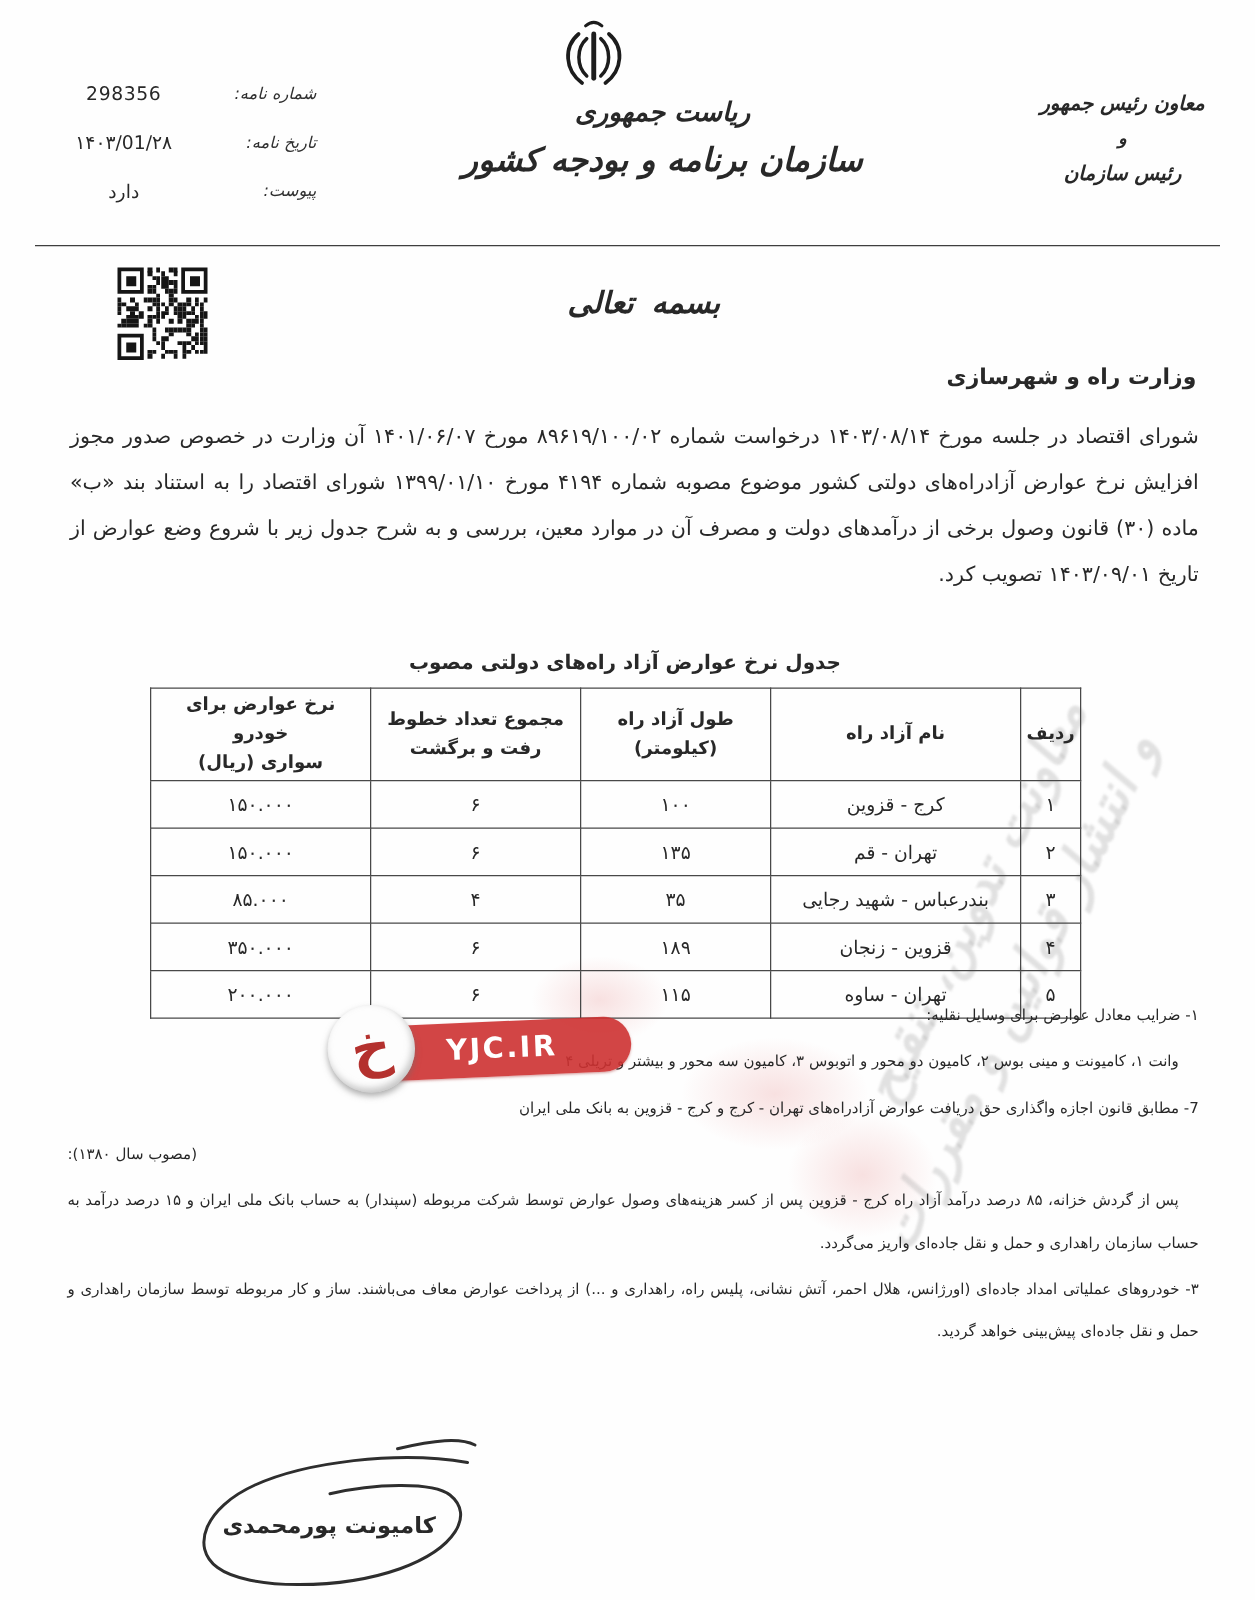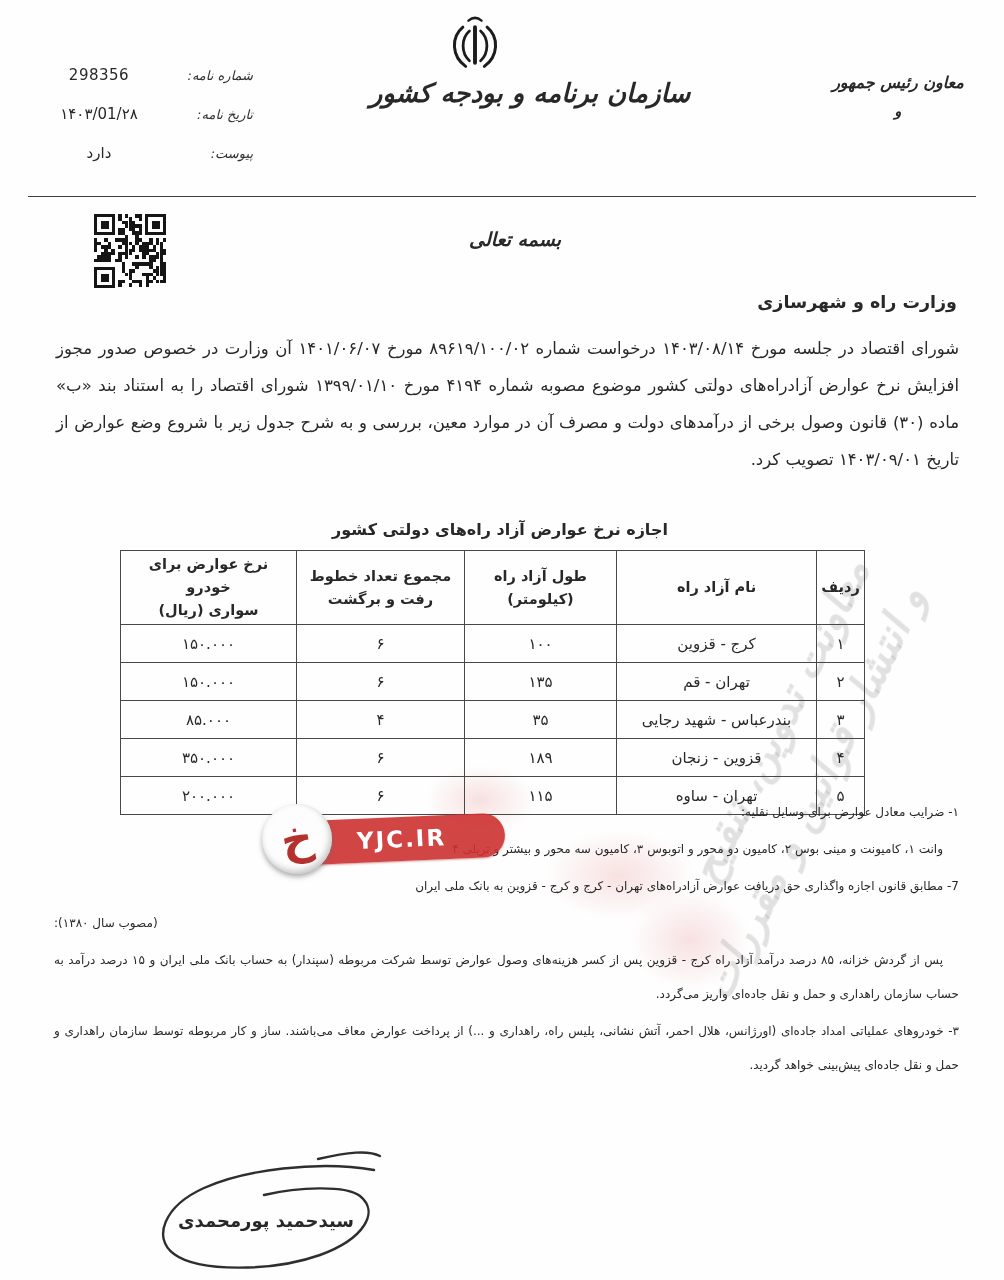--- a/index.html
+++ b/index.html
@@ -27,21 +27,21 @@
   .header-rule{left:28px;top:196px;width:948px;border-top:1.8px solid #3e3e3e;height:0;}
 
   
   .qr{left:94px;top:214px;width:72px;height:74px;}
   .qr-mods{position:absolute;inset:0;}
   .qr-mods i{position:absolute;width:3.4px;height:3.5px;background:#151515;}
   .finder{position:absolute;width:21px;height:21px;border:3.2px solid #151515;box-sizing:border-box;}
   .finder::before{content:"";position:absolute;left:3.5px;top:3.5px;width:8px;height:8px;background:#151515;}
   .finder.tl{left:0;top:0;} .finder.tr{right:0;top:0;} .finder.bl{left:0;bottom:0;}
 
-  .besmellah{left:415px;top:228px;width:200px;text-align:center;font-size:19px;font-style:italic;font-weight:bold;}
+  .besmellah{left:415px;top:228px;width:200px;text-align:center;font-size:24px;font-style:italic;font-weight:bold;font-family:Liberation Mono, monospace;}
 
   
   .recipient{right:47px;top:292px;font-size:17.5px;font-weight:bold;}
   .body-par{right:45px;top:330px;width:903px;font-size:16.5px;line-height:37px;text-align:justify;}
 
   .table-title{left:0;top:520px;width:1000px;text-align:center;font-size:16px;font-weight:bold;}
 
   .toll-table{left:120px;top:550px;border-collapse:collapse;table-layout:fixed;width:744px;z-index:2;}
   .toll-table th,.toll-table td{
     border:1.7px solid #484848;text-align:center;vertical-align:middle;
@@ -113,26 +113,28 @@
         <path d="M23 9 Q30 3 37 9" stroke-width="2.6"></path>
         <path d="M24 20 C15 28 15 44 24 52" stroke-width="3"></path>
         <path d="M36 20 C45 28 45 44 36 52" stroke-width="3"></path>
         <path d="M17 16 C4 27 5 47 20 58" stroke-width="3.2"></path>
         <path d="M43 16 C56 27 55 47 40 58" stroke-width="3.2"></path>
       </g>
     </svg>
   </div>
 
   <div class="abs org-block">
+    <div class="org-line1">ریاست جمهوری</div>
     <div class="org-line2">سازمان برنامه و بودجه کشور</div>
   </div>
 
   <div class="abs signer-block">
     <div class="signer-line">معاون رئیس جمهور</div>
     <div class="signer-line small">و</div>
+    <div class="signer-line">رئیس سازمان</div>
   </div>
 
   <div class="abs header-rule"></div>
 
   <div class="abs qr">
     <div class="qr-mods">
         <i style="left: 24.15px; top: 0px;"></i>
         <i style="left: 31.05px; top: 0px;"></i>
         <i style="left: 41.4px; top: 0px;"></i>
         <i style="left: 44.85px; top: 0px;"></i>
@@ -296,21 +298,21 @@
     <div class="finder tr"></div>
     <div class="finder bl"></div>
   </div>
 
   <div class="abs besmellah">بسمه تعالی</div>
 
   <div class="abs recipient">وزارت راه و شهرسازی</div>
 
   <div class="abs body-par">شورای اقتصاد در جلسه مورخ ۱۴۰۳/۰۸/۱۴ درخواست شماره ۸۹۶۱۹/۱۰۰/۰۲ مورخ ۱۴۰۱/۰۶/۰۷ آن وزارت در خصوص صدور مجوز افزایش نرخ عوارض آزادراه‌های دولتی کشور موضوع مصوبه شماره ۴۱۹۴ مورخ ۱۳۹۹/۰۱/۱۰ شورای اقتصاد را به استناد بند «ب» ماده (۳۰) قانون وصول برخی از درآمدهای دولت و مصرف آن در موارد معین، بررسی و به شرح جدول زیر با شروع وضع عوارض از تاریخ ۱۴۰۳/۰۹/۰۱ تصویب کرد.</div>
 
-  <div class="abs table-title">اجازه نرخ عوارض آزاد راه‌های دولتی کشور</div>
+  <div class="abs table-title">جدول نرخ عوارض آزاد راه‌های دولتی مصوب</div>
 
   <table class="abs toll-table">
     <colgroup>
       <col style="width:48px">
         <col style="width:200px">
         <col style="width:152px">
         <col style="width:168px">
         <col style="width:176px">
     </colgroup>
     <thead>
@@ -381,15 +383,15 @@
   </div>
 
   <div class="abs sig-wrap">
     <svg viewBox="0 0 240 135" width="240" height="135">
       <g fill="none" stroke="#2e2e2e" stroke-width="2.4" stroke-linecap="round">
         <path d="M232 14 C220 8 200 10 170 17"></path>
         <path d="M226 28 C170 18 96 28 56 46 C16 64 4 96 26 112 C50 130 124 130 172 113 C216 97 232 70 212 54 C198 43 150 45 116 53"></path>
       </g>
     </svg>
   </div>
-  <div class="abs sig-name">سیدحمید پورمحمدی</div>
+  <div class="abs sig-name">کامیونت پورمحمدی</div>
 
 </div>
 
 </body></html>

